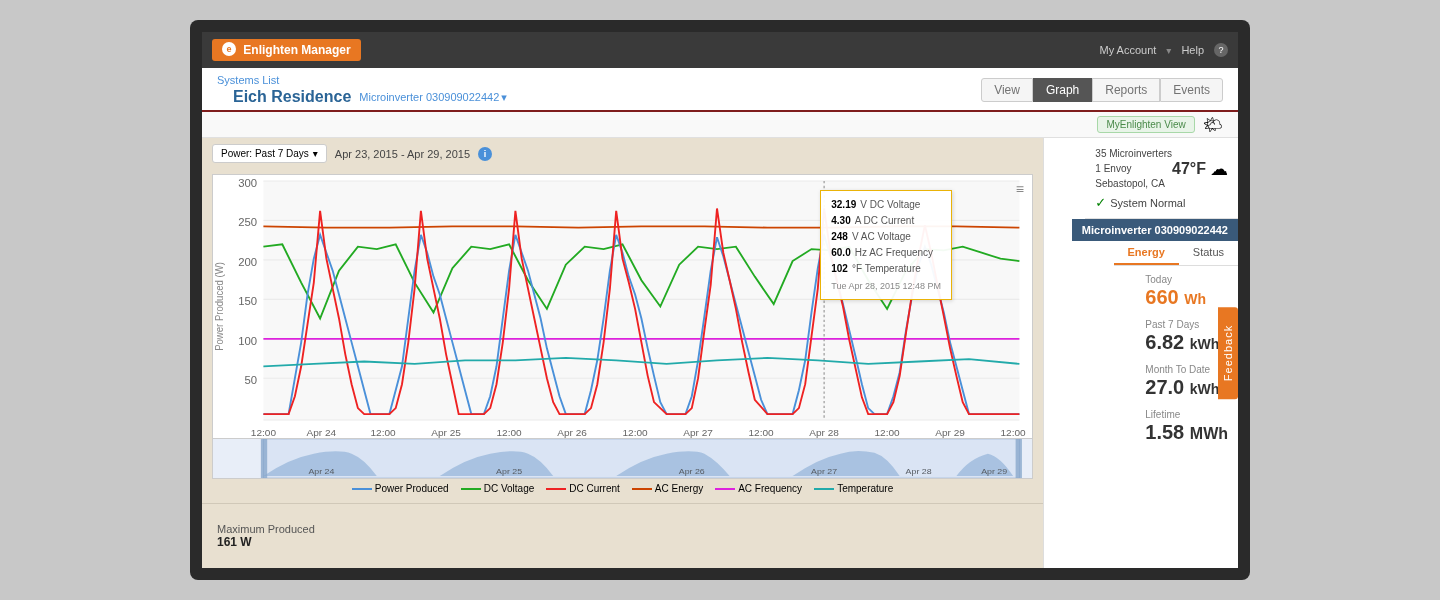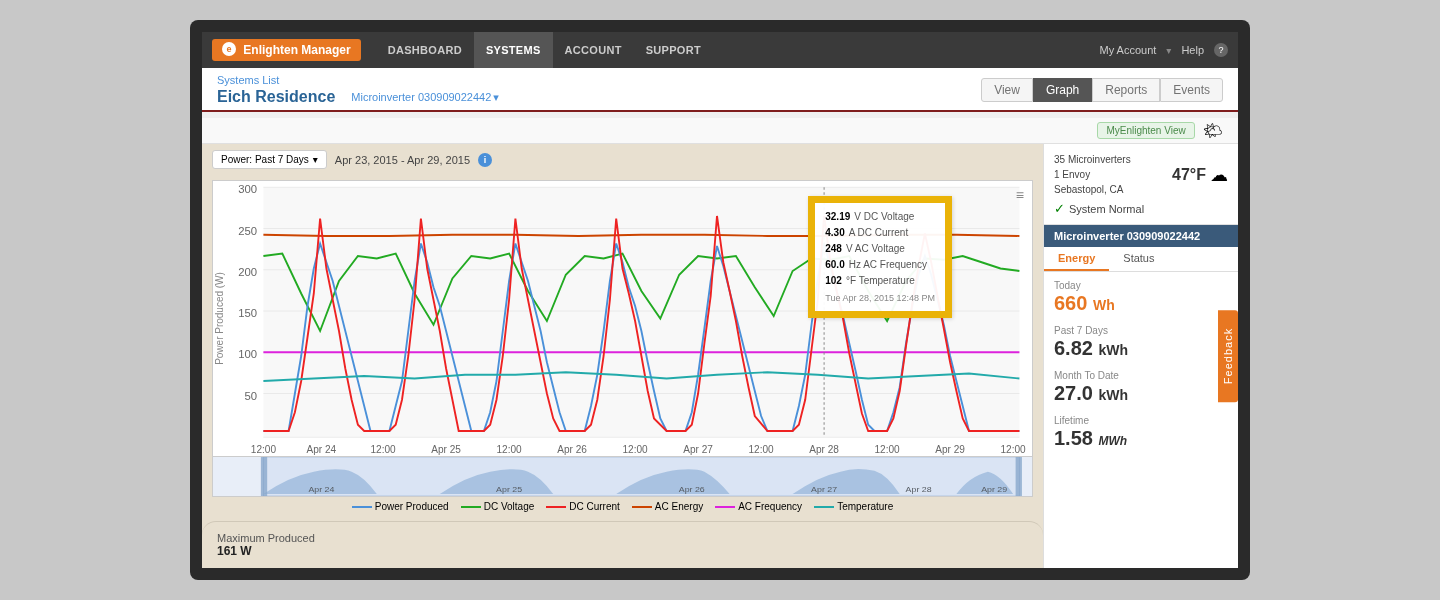--- a/index.html
+++ b/index.html
@@ -133,22 +133,23 @@
       flex-direction: column;
     }
     .systems-list-link {
       color: #4a90d9;
       font-size: 11px;
       cursor: pointer;
     }
     .residence-row {
       display: flex;
       align-items: center;
-      gap: 16px;
+      gap: 8px;
       margin-top: 2px;
+      margin-left: 16px;
     }
     .residence-title {
       color: #2a6496;
       font-size: 16px;
       font-weight: bold;
     }
     .microinverter-select {
       color: #4a90d9;
       font-size: 11px;
       cursor: pointer;
@@ -179,21 +180,20 @@
     .tab-btn:last-child { border-radius: 0 3px 3px 0; }
     
     .myenlighten-bar {
       background: #f9f9f9;
       border-bottom: 1px solid #e0e0e0;
       padding: 3px 15px;
       display: flex;
       align-items: center;
       justify-content: flex-end;
       flex-shrink: 0;
-      margin-top: 6px;
     }
     .myenlighten-btn {
       background: #e8f4e8;
       border: 1px solid #a8d8a8;
       border-radius: 3px;
       padding: 2px 8px;
       font-size: 10px;
       color: #4a8a4a;
       cursor: pointer;
       margin-right: 8px;
@@ -280,21 +280,21 @@
     .chart-svg {
       width: 100%;
       height: 100%;
     }
     
     .chart-tooltip {
       position: absolute;
       top: 15px;
       right: 80px;
       background: rgba(255,255,255,0.95);
-      border: 7px solid #eab308;
+      border: 1px solid #eab308;
       padding: 6px 10px;
       font-size: 10px;
       line-height: 1.6;
       z-index: 20;
       box-shadow: 1px 1px 4px rgba(0,0,0,0.15);
     }
     .tooltip-row { display: flex; gap: 4px; }
     .tooltip-val { font-weight: bold; }
     .tooltip-unit { color: #555; }
     .tooltip-date { color: #888; font-size: 9px; margin-top: 2px; }
@@ -323,24 +323,23 @@
       gap: 3px;
     }
     .legend-line {
       width: 20px;
       height: 2px;
       display: inline-block;
     }
     
     .bottom-stats {
       background: #e8e0d0;
-      padding: 10px 15px;
+      padding: 19px 15px;
       flex-shrink: 0;
       border-top: 1px solid #d0c8b8;
-      border-radius: 14px;
     }
     .stat-label { font-size: 11px; color: #555; }
     .stat-value { font-size: 12px; font-weight: bold; color: #222; }
     
     .right-sidebar {
       width: 195px;
       background: white;
       border-left: 1px solid #ddd;
       display: flex;
       flex-direction: column;
@@ -429,26 +428,20 @@
 </head>
 <body>
 
 <div class="monitor-frame">
   <div class="screen">
 
     <div class="top-nav">
       <div class="logo-badge">
         <span class="logo-icon">e</span>
         <span>Enlighten Manager</span>
-      </div>
-      <div class="nav-links">
-        <div class="nav-link">Dashboard</div>
-        <div class="nav-link active">Systems</div>
-        <div class="nav-link">Account</div>
-        <div class="nav-link">Support</div>
       </div>
       <div class="nav-right">
         <span class="nav-right-link">My Account</span>
         <span style="color:#888;font-size:10px;">▾</span>
         <span class="nav-right-link">Help</span>
         <span class="help-badge">?</span>
       </div>
     </div>
 
     <div class="content">
@@ -618,21 +611,21 @@
               </div>
             </div>
           </div>
 
           <div class="bottom-stats">
             <div class="stat-label">Maximum Produced</div>
             <div class="stat-value">161 W</div>
           </div>
         </div>
 
-        <div class="right-sidebar" style="position:relative;">
+        <div class="right-sidebar" style="position:relative;align-items:flex-end;">
 
           <div class="sidebar-weather">
             <div class="weather-row">
               <div class="weather-info">
                 <div>35 Microinverters</div>
                 <div>1 Envoy</div>
                 <div>Sebastopol, CA</div>
               </div>
               <div style="display:flex;align-items:center;gap:4px;">
                 <span class="weather-temp">47°F</span>
@@ -667,21 +660,21 @@
             </div>
             <div class="energy-row">
               <div class="energy-period">Month To Date</div>
               <div class="energy-value">
                 <span>27.0</span> <span style="font-size:14px;">kWh</span>
               </div>
             </div>
             <div class="energy-row">
               <div class="energy-period">Lifetime</div>
               <div class="energy-value">
-                <span>1.58</span> <span style="font-size:12px;font-style:italic;">MWh</span>
+                <span>1.58</span> <span style="font-size:16px;">MWh</span>
               </div>
             </div>
           </div>
 
           <div style="position:absolute;right:0;top:50%;transform:translateY(-50%);z-index:100;">
             <div style="background:#e87722;color:white;font-size:11px;padding:18px 4px;writing-mode:vertical-lr;transform:rotate(180deg);cursor:pointer;border-radius:3px 0 0 3px;letter-spacing:1px;">Feedback</div>
           </div>
 
         </div>
       </div>

